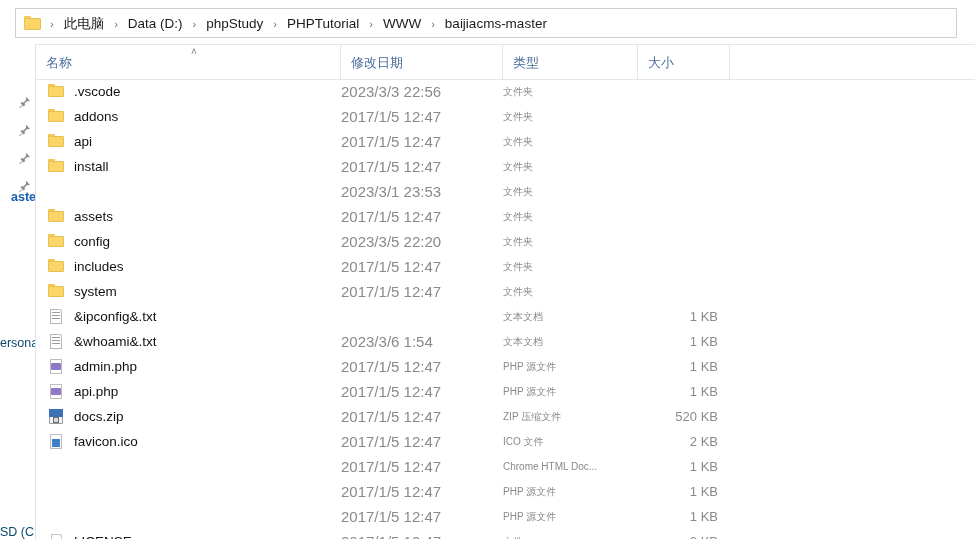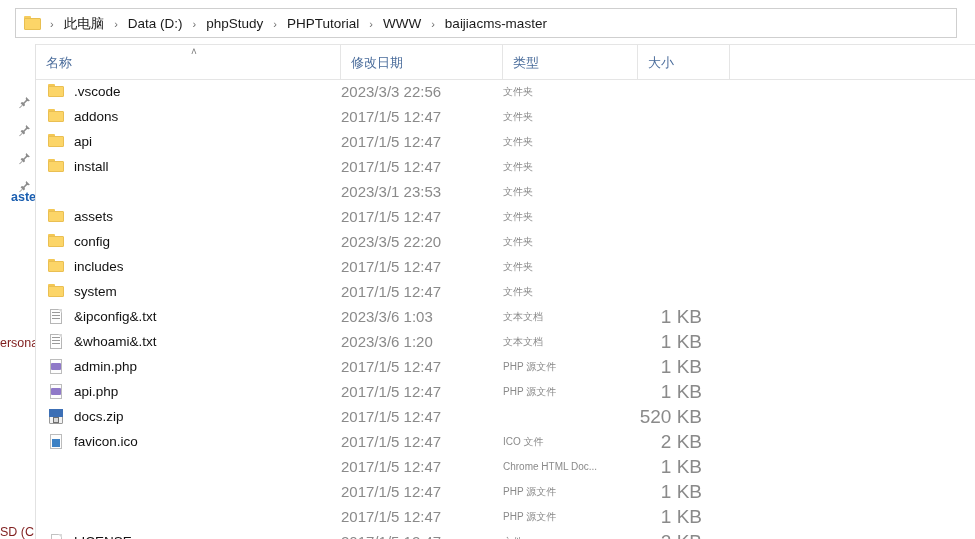--- a/index.html
+++ b/index.html
@@ -46,21 +46,21 @@
     position: absolute; left: 0; top: 44px; width: 36px; height: 495px;
     background: #ffffff;
     border-right: 1px solid #e2e2e2;
     overflow: hidden;
   }
   .pin {
     position: absolute; left: 18px; width: 13px; height: 13px;
   }
   .pin svg { display: block; }
   .nav-clip {
-    position: absolute; left: 0; font-size: 12.5px; color: #7f1d1d;
+    position: absolute; left: 0; font-size: 12.5px; color: #0c4a6e;
     white-space: nowrap; overflow: hidden; width: 36px;
   }
   .nav-clip.sel { color: #1c5fb0; font-weight: 600; margin-left: 11px; }
 
   
   .filelist {
     position: absolute; left: 36px; top: 44px;
     width: 939px; height: 495px; background: #fff;
   }
   .header {
@@ -86,21 +86,21 @@
     display: block;
   }
   .cell {
     position: absolute; top: 0; height: 23px;
     display: flex; align-items: center;
     font-size: 13.5px; white-space: nowrap; overflow: hidden;
   }
   .c-name { left: 12px; width: 290px; color: #111; text-align: right; }
   .c-date { left: 305px; width: 155px; color: #8a8a8a; font-size: 15px; }
   .c-type { left: 467px; width: 150px; color: #8a8a8a; font-size: 10px; }
-  .c-size { left: 584px; width: 86px; color: #8a8a8a; font-size: 19px;
+  .c-size { left: 600px; width: 86px; color: #8a8a8a; font-size: 13px;
             justify-content: flex-end; padding-right: 4px; }
 
   .ico { width: 17px; height: 17px; margin-right: 9px; flex: 0 0 auto; position: relative; }
 
   
   .ico.folder .tab {
     position: absolute; left: 0; top: 1px; width: 7px; height: 3px;
     background: #f3c754; border-radius: 1px 1px 0 0;
   }
   .ico.folder .body {
@@ -344,38 +344,37 @@
               <span class="sheet"></span>
               <span class="fold"></span>
               <span class="lines">
                 <i></i>
                 <i></i>
                 <i></i>
               </span>
             </span>
             <span>&amp;ipconfig&amp;.txt</span>
           </div>
-          <div class="cell c-date">2023/3/6 1:03</div>
           <div class="cell c-type">文本文档</div>
           <div class="cell c-size">1 KB</div>
         </div>
         <div class="row">
           <div class="cell c-name">
             <span class="ico doc">
               <span class="sheet"></span>
               <span class="fold"></span>
               <span class="lines">
                 <i></i>
                 <i></i>
                 <i></i>
               </span>
             </span>
             <span>&amp;whoami&amp;.txt</span>
           </div>
-          <div class="cell c-date">2023/3/6 1:20</div>
+          <div class="cell c-date">2023/3/6 1:54</div>
           <div class="cell c-type">文本文档</div>
           <div class="cell c-size">1 KB</div>
         </div>
         <div class="row">
           <div class="cell c-name">
             <span class="ico php">
               <span class="sheet"></span>
               <span class="badge"></span>
             </span>
             <span>admin.php</span>
@@ -399,20 +398,21 @@
         <div class="row">
           <div class="cell c-name">
             <span class="ico zip">
               <span class="sheet"></span>
               <span class="top"></span>
               <span class="lock"></span>
             </span>
             <span>docs.zip</span>
           </div>
           <div class="cell c-date">2017/1/5 12:47</div>
+          <div class="cell c-type">ZIP 压缩文件</div>
           <div class="cell c-size">520 KB</div>
         </div>
         <div class="row">
           <div class="cell c-name">
             <span class="ico icofile">
               <span class="sheet"></span>
               <span class="sq"></span>
             </span>
             <span>favicon.ico</span>
           </div>

